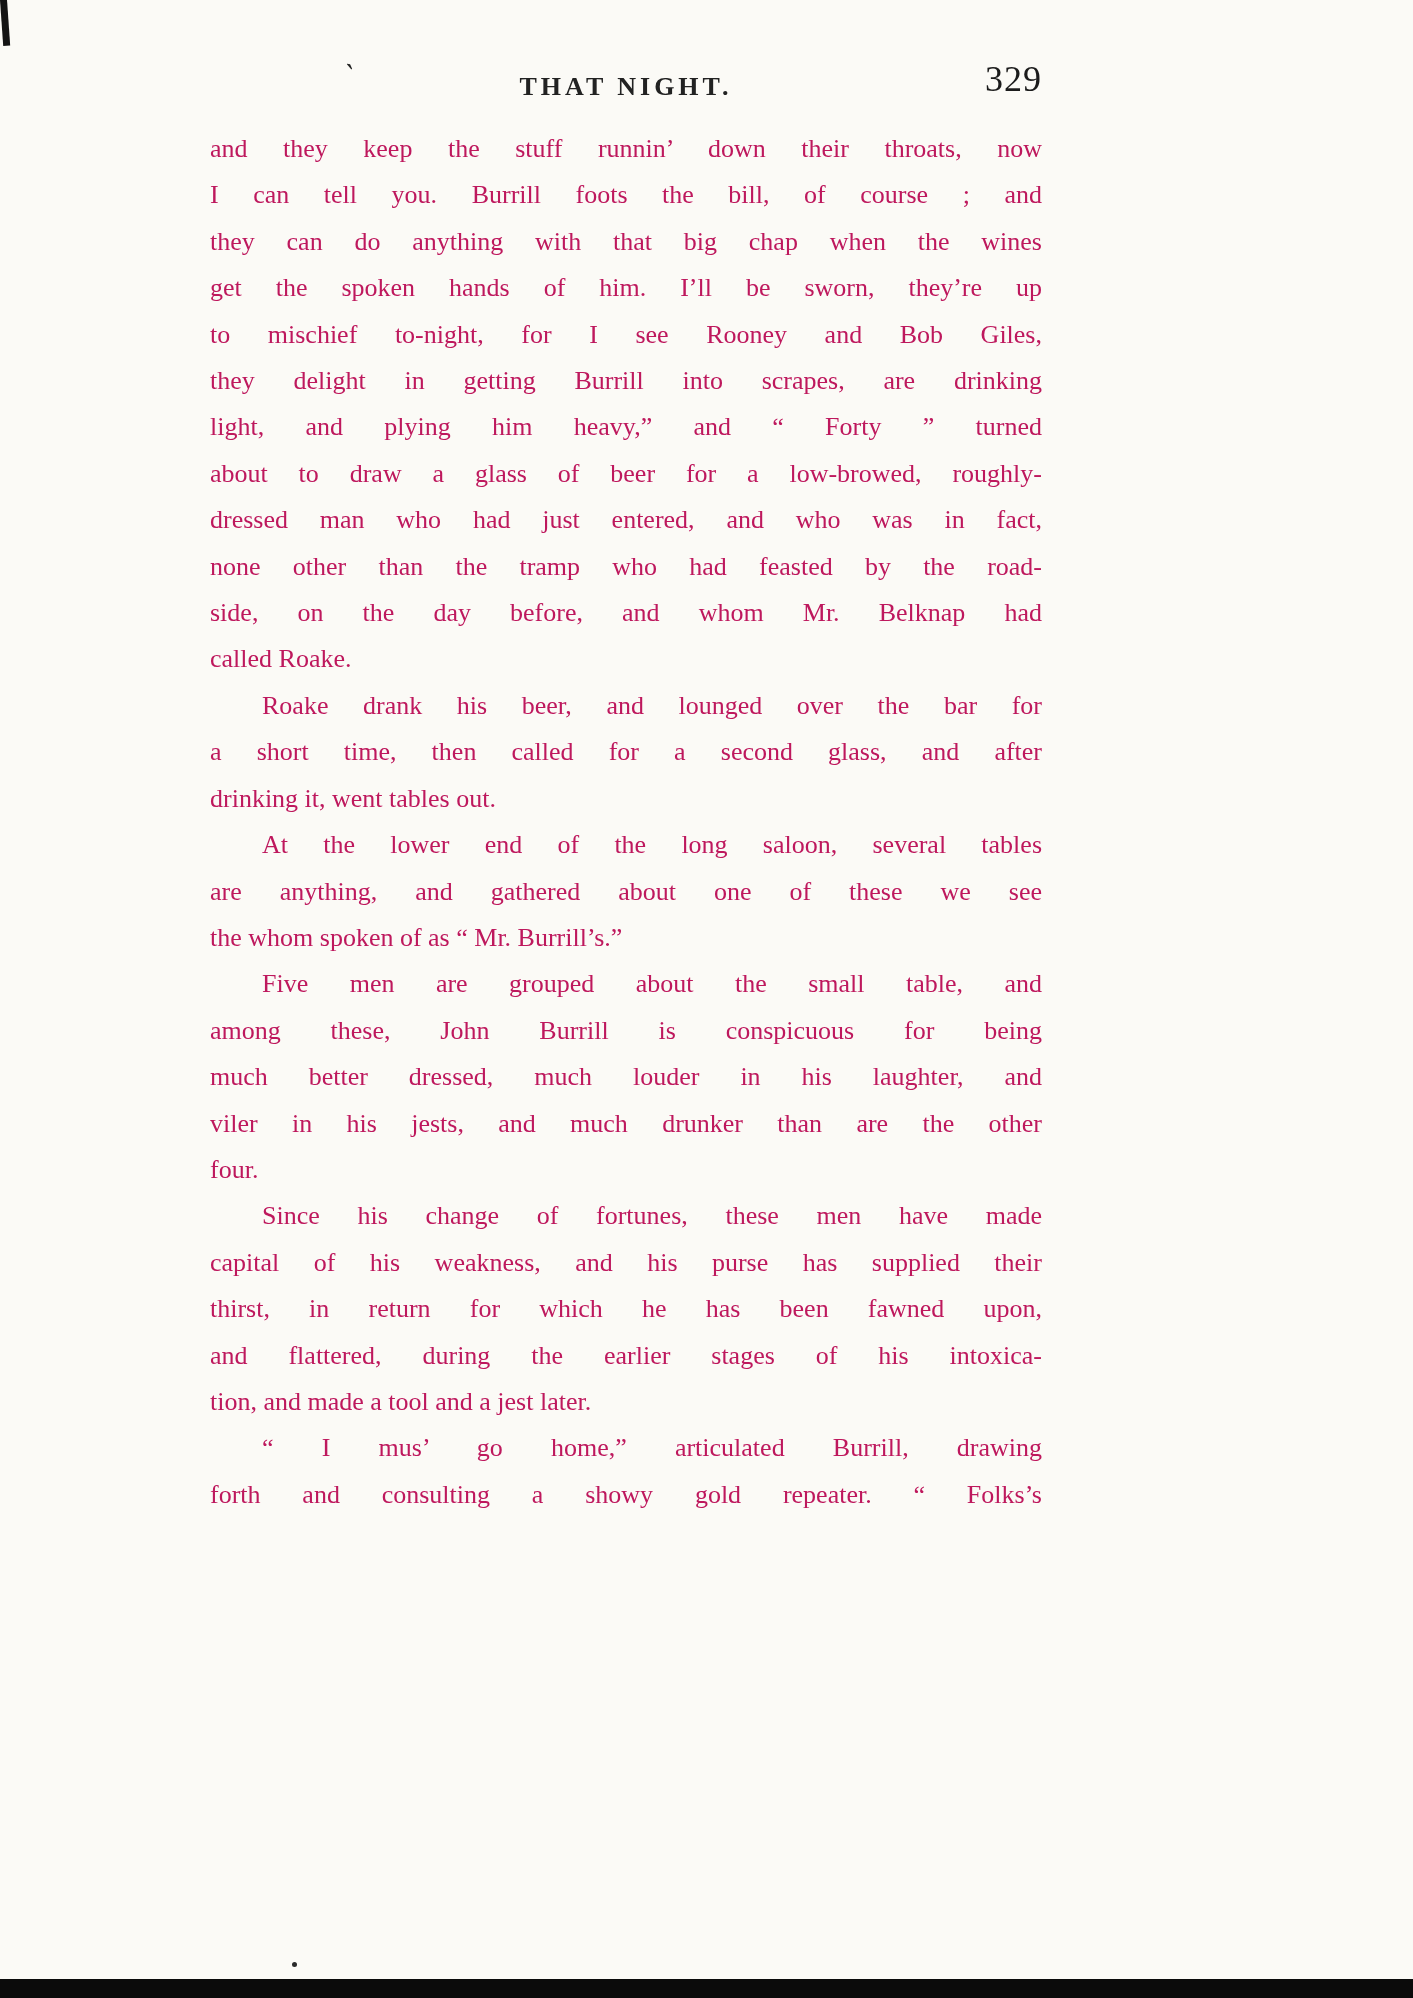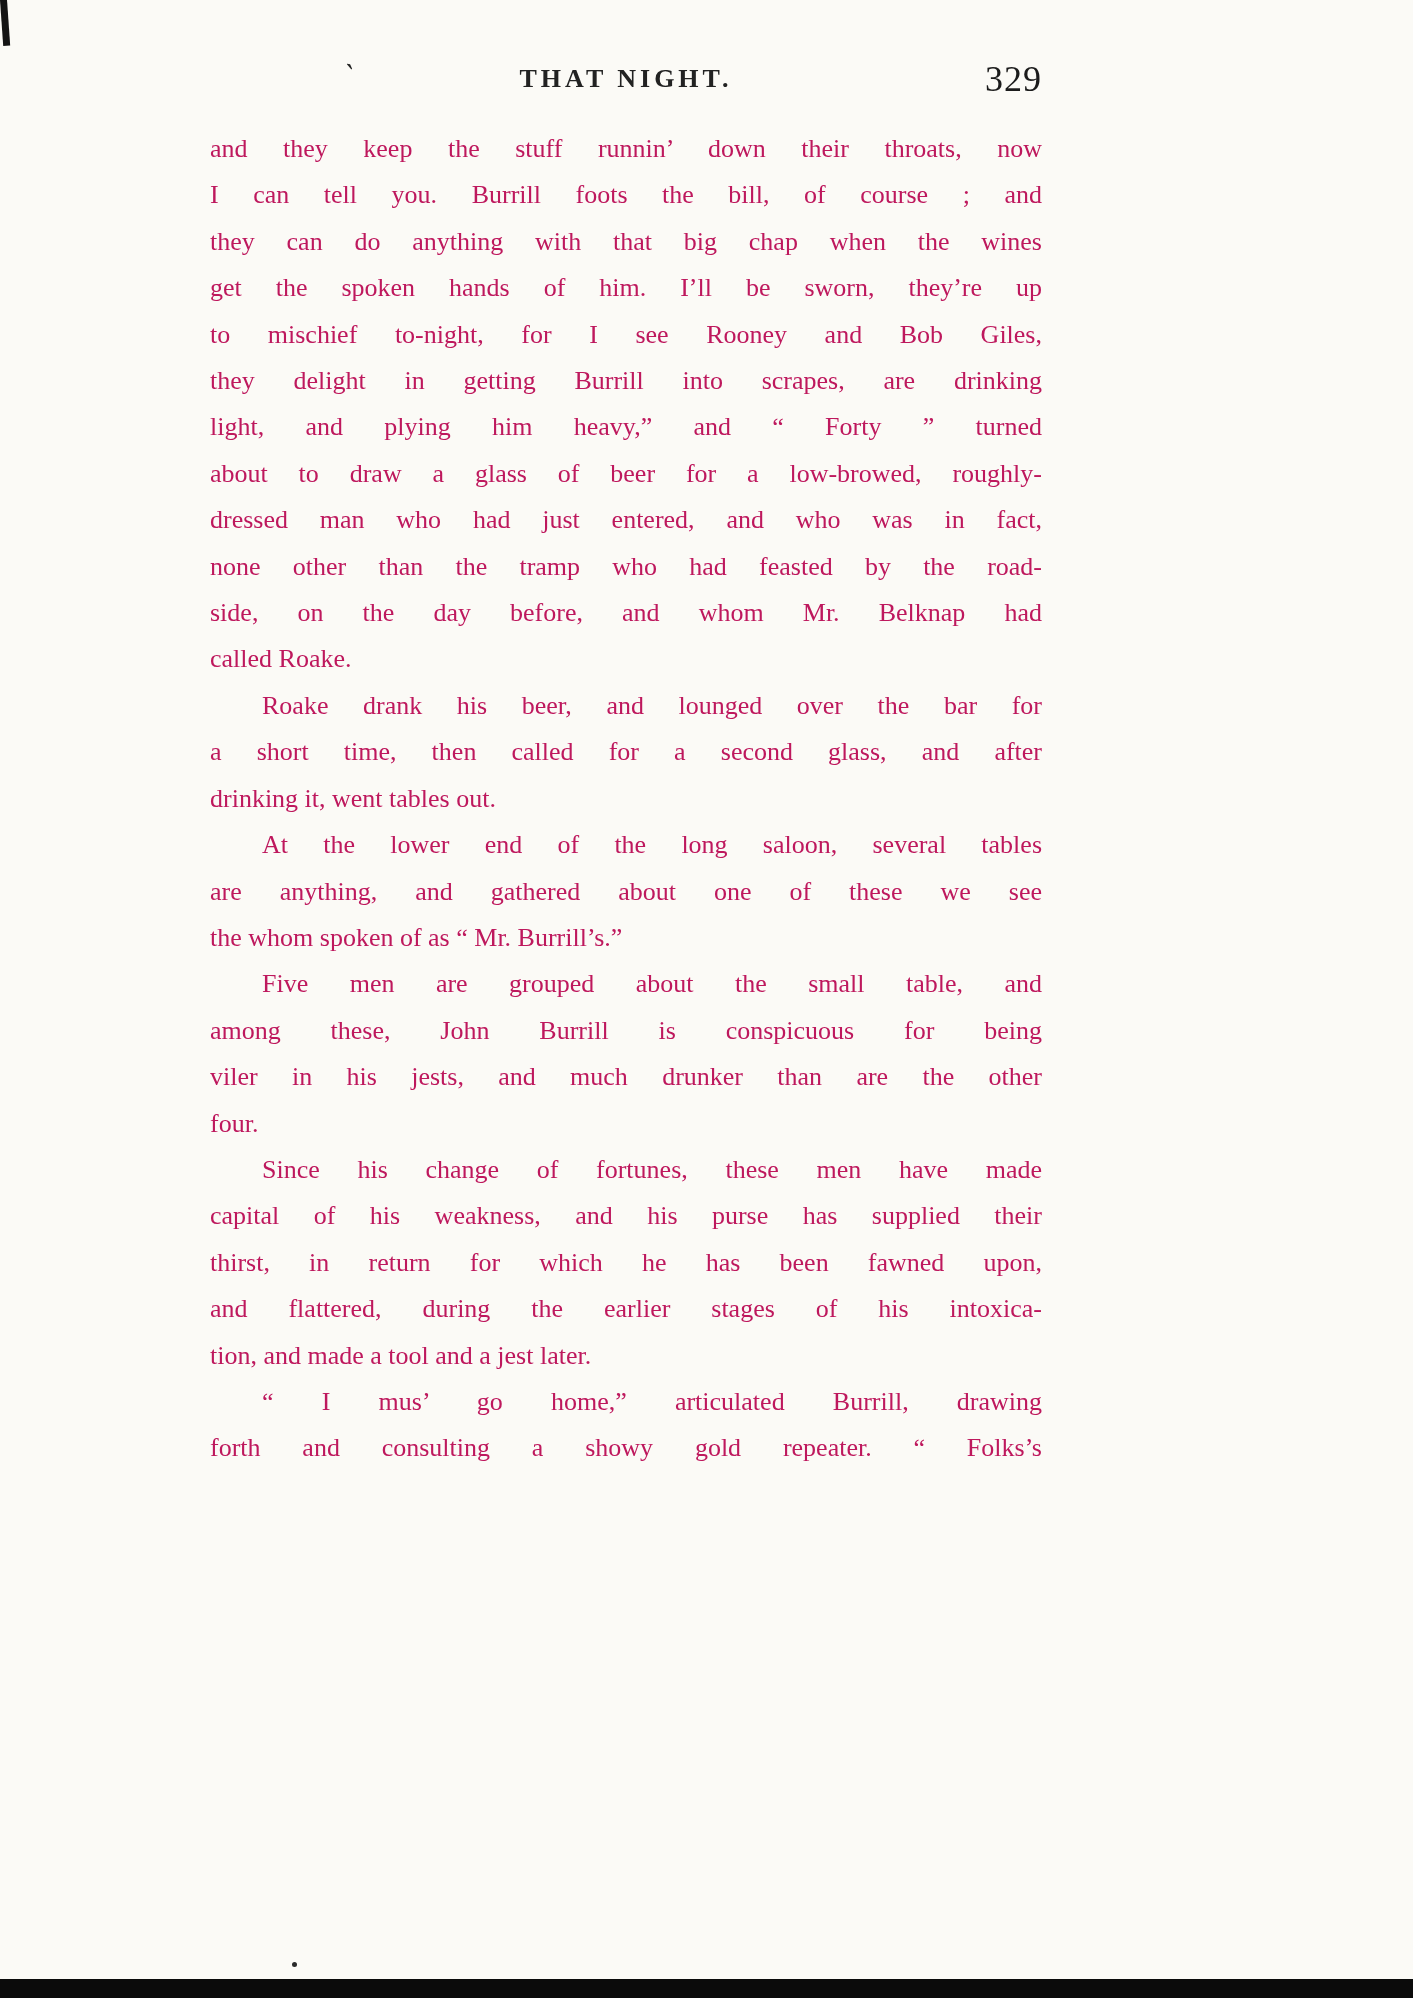--- a/index.html
+++ b/index.html
@@ -25,21 +25,21 @@
     position: absolute;
     top: 60px;
     left: 210px;
     width: 832px;
     height: 44px;
   }
   .running-title {
     position: absolute;
     left: 0;
     right: 0;
-    top: 4px;
+    top: 12px;
     text-align: center;
     font-weight: bold;
     font-size: 26px;
     letter-spacing: 4px;
     color: #222;
   }
   .page-number {
     position: absolute;
     right: 0;
     top: -2px;
@@ -142,20 +142,21 @@
         <span class="line last">drinking it, went tables out.</span>
       </p>
       <p>
         <span class="line indent">At the lower end of the long saloon, several tables</span>
         <span class="line">are anything, and gathered about one of these we see</span>
         <span class="line last">the whom spoken of as “ Mr. Burrill’s.”</span>
       </p>
       <p>
         <span class="line indent">Five men are grouped about the small table, and</span>
         <span class="line">among these, John Burrill is conspicuous for being</span>
+        <span class="line">much better dressed, much louder in his laughter, and</span>
         <span class="line">viler in his jests, and much drunker than are the other</span>
         <span class="line last">four.</span>
       </p>
       <p>
         <span class="line indent">Since his change of fortunes, these men have made</span>
         <span class="line">capital of his weakness, and his purse has supplied their</span>
         <span class="line">thirst, in return for which he has been fawned upon,</span>
         <span class="line">and flattered, during the earlier stages of his intoxica-</span>
         <span class="line last">tion, and made a tool and a jest later.</span>
       </p>

